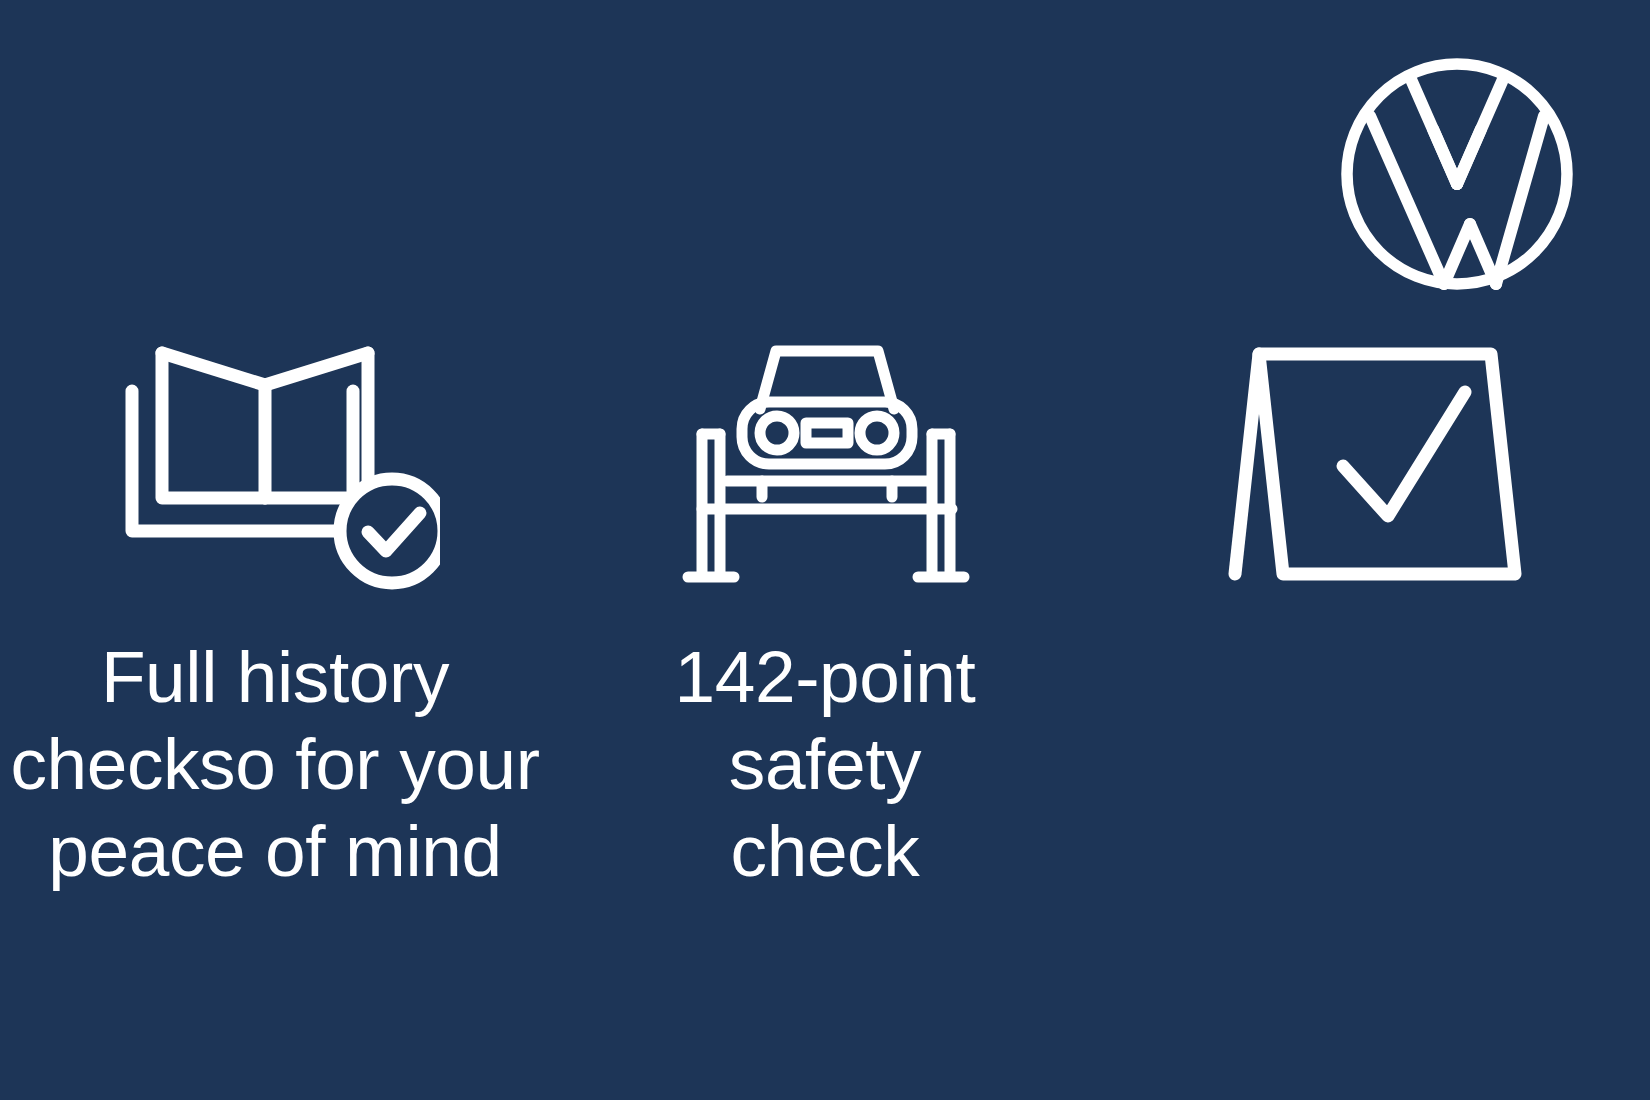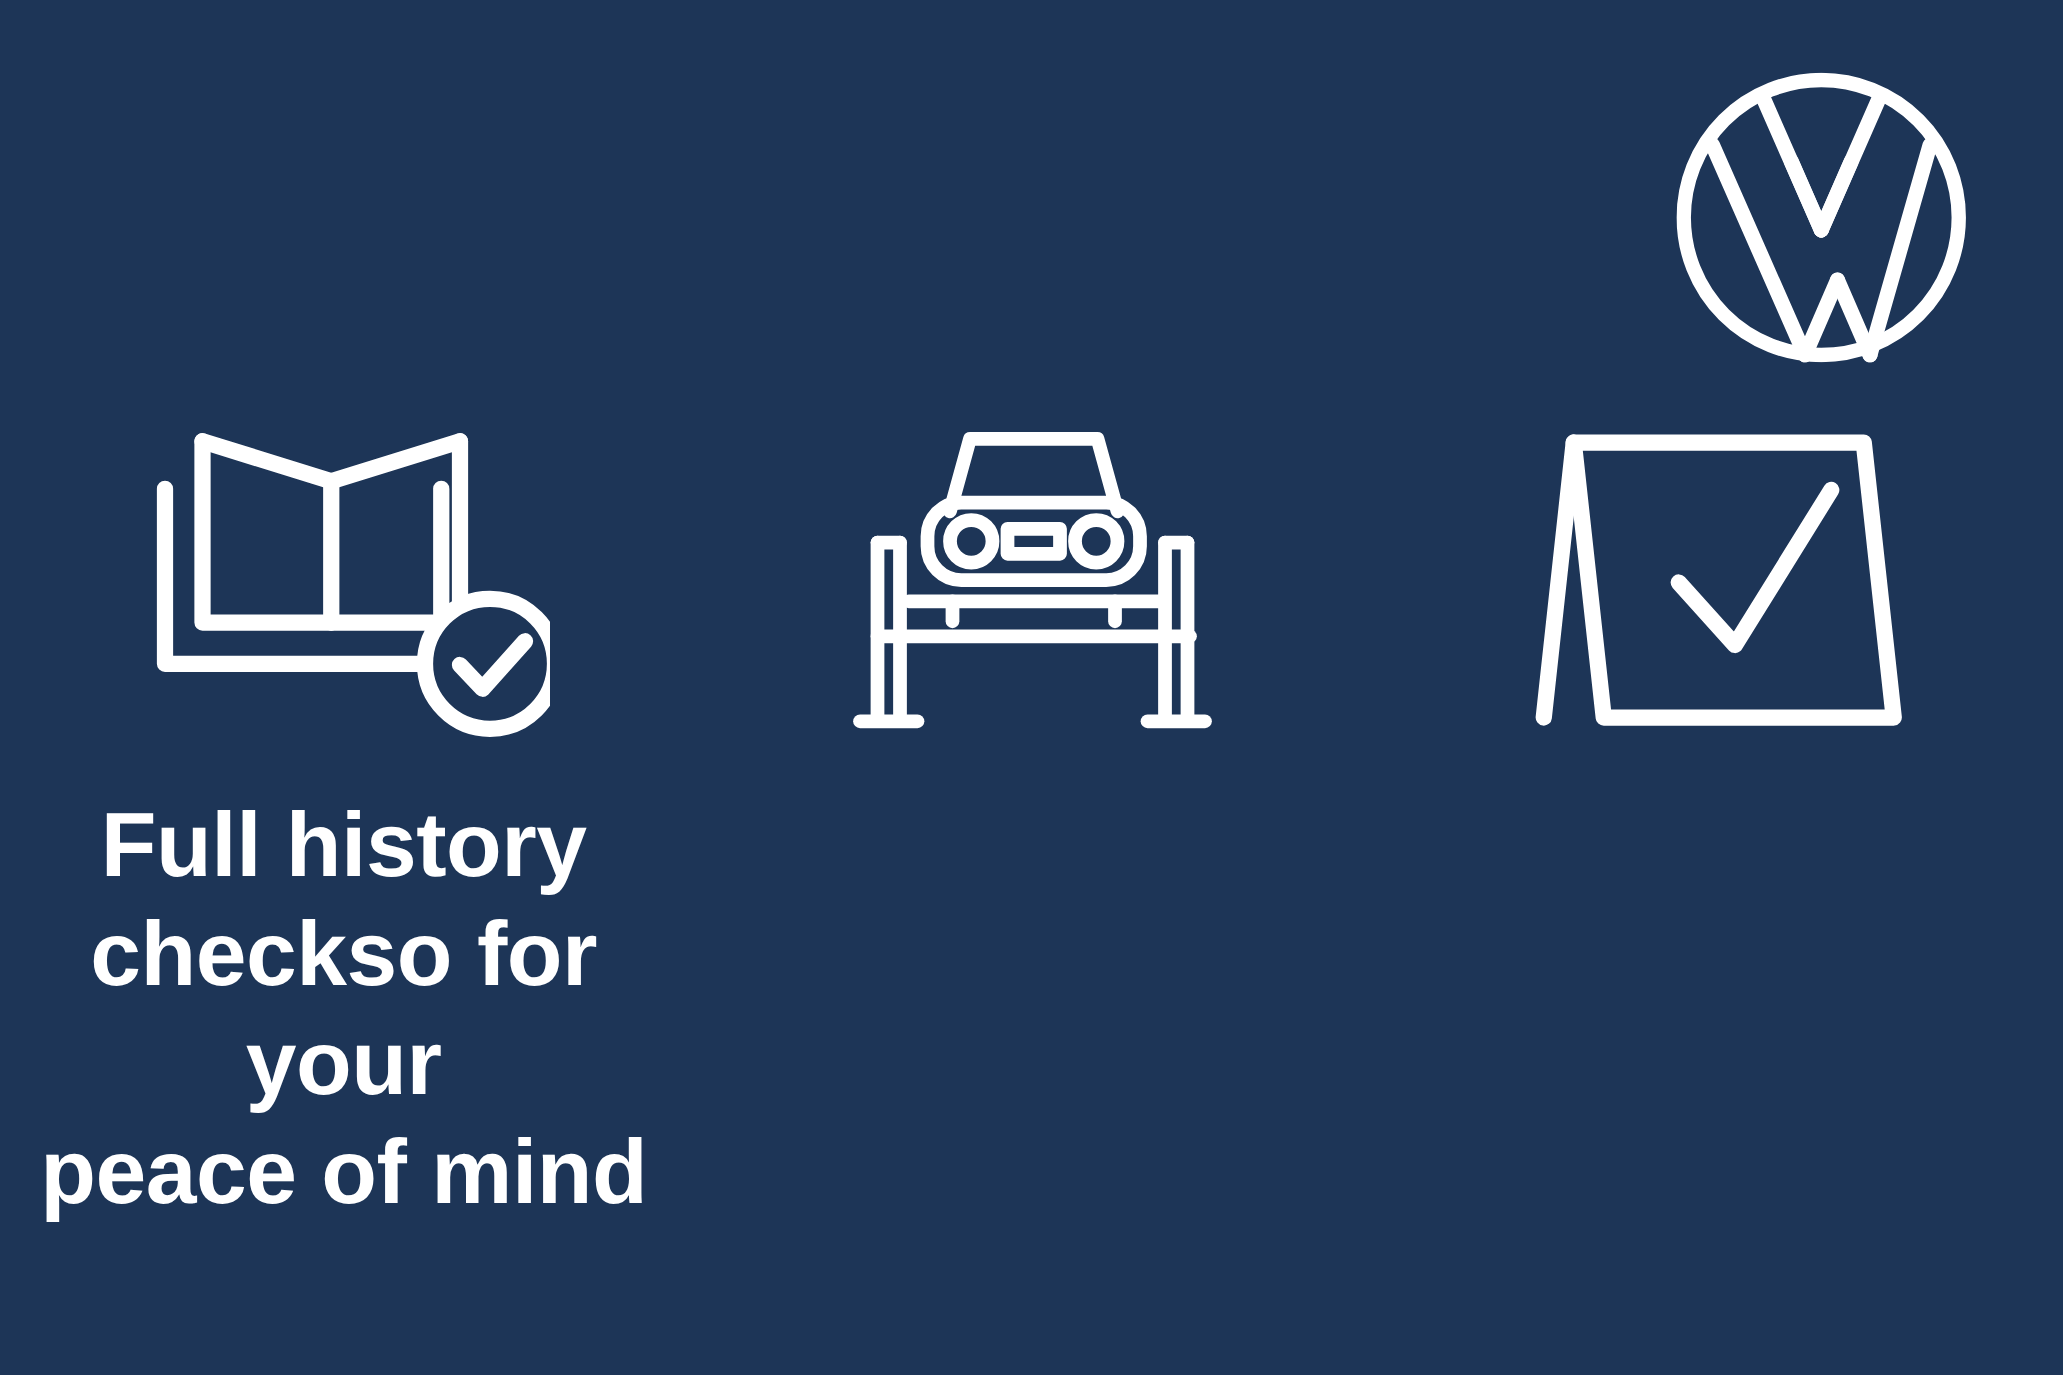--- a/index.html
+++ b/index.html
@@ -50,21 +50,21 @@
     height: 262px;
     display: flex;
     align-items: center;
     justify-content: center;
   }
   .feature-label {
     margin-top: 42px;
     color: #ffffff;
     font-size: 73px;
     line-height: 1.19;
-    font-weight: 700;
+    font-weight: 400;
     text-align: center;
     letter-spacing: -0.4px;
     white-space: pre-line;
   }
   .col-1 .feature-label { width: 530px; }
   .col-2 .feature-label { width: 400px; }
   .col-3 .feature-label { width: 400px; }
 </style>
 </head>
 <body>
@@ -153,20 +153,23 @@
 
             <path d="M 252 100 L 252 238"></path>
             <path d="M 270 100 L 270 238"></path>
             <path d="M 252 100 L 270 100"></path>
 
             <path d="M 8 243 L 54 243"></path>
             <path d="M 238 243 L 284 243"></path>
           </g>
         </svg>
       </div>
+      <div class="feature-label">142-point
+safety
+check</div>
     </div>
 
     <div class="feature col-3">
       <div class="icon-wrap">
         <svg viewBox="0 0 300 250" width="300" height="250" aria-hidden="true">
           <g fill="none" stroke="#ffffff" stroke-width="13" stroke-linecap="round" stroke-linejoin="round">
 
             <path d="M 34 18 L 266 18 L 290 238 L 58 238 Z"></path>
 
             <path d="M 34 18 L 10 238"></path>

